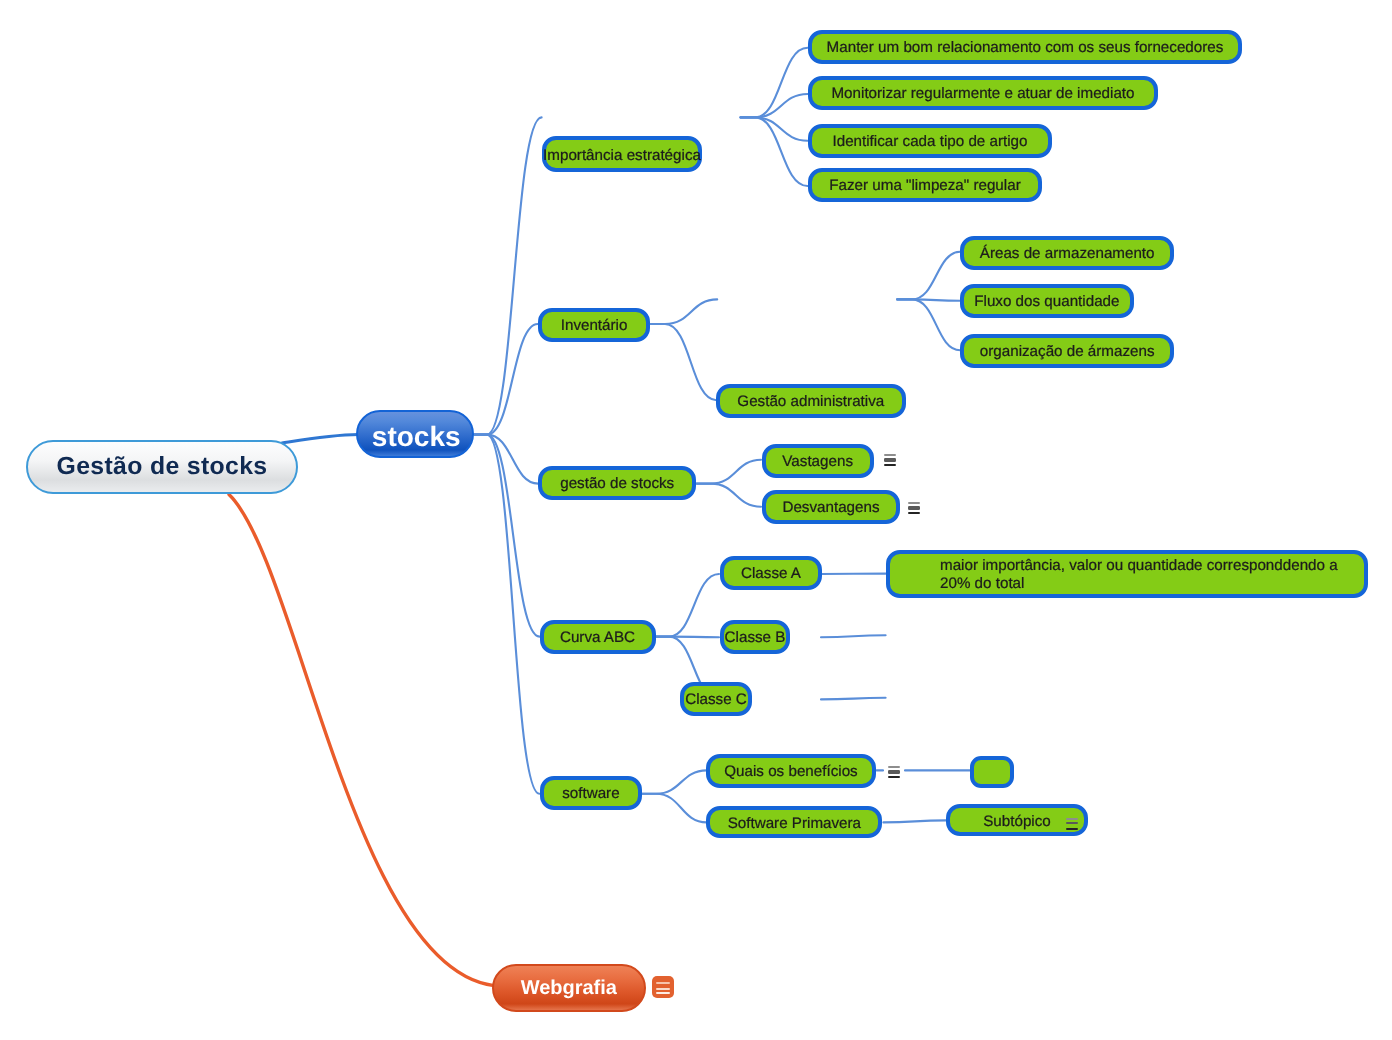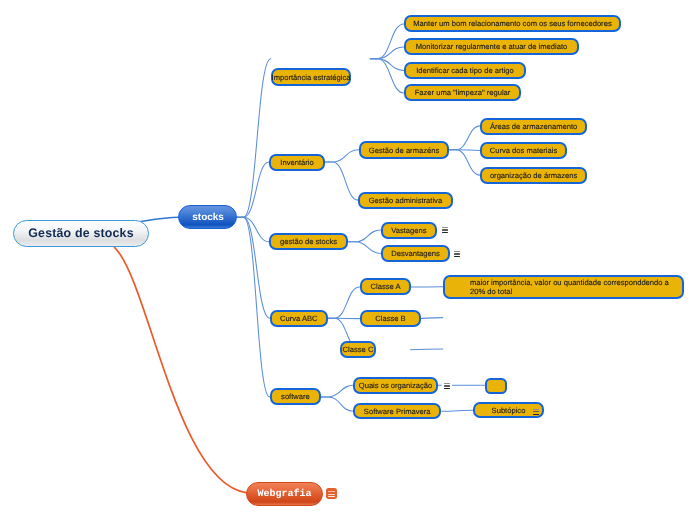--- a/index.html
+++ b/index.html
@@ -14,28 +14,28 @@
         justify-content:center;white-space:pre;line-height:1.45;will-change:transform;padding-top:0.5px;}
 
   .n-root{
      border:1.7px solid #3e9ad8;border-radius:14px;
      background:linear-gradient(180deg,#fdfdfe 0%,#f4f5f6 38%,#dcdee0 76%,#eaecee 100%);
      color:#102a52;font-weight:bold;font-size:12.4px;letter-spacing:0.18px;padding-top:1.6px;
   }
   .n-stocks{
      border:1.1px solid #1363d6;border-radius:12.5px;
      background:linear-gradient(180deg,#6691dd 0%,#5288da 22%,#2f6ccd 55%,#0f52bd 86%,#3e7bd8 100%);
-     color:#ffffff;font-weight:bold;font-size:10px;padding:2.6px 0 0 1px;
+     color:#ffffff;font-weight:bold;font-size:14px;padding:2.6px 0 0 1px;
   }
   .n-web{
      border:1.1px solid #d2491c;border-radius:12.5px;
      background:linear-gradient(180deg,#ef8156 0%,#e86d40 30%,#dc5527 62%,#cf4618 86%,#e5734a 100%);
-     color:#ffffff;font-weight:bold;font-size:10px;padding-top:2.4px;font-family:Liberation Mono, monospace;
+     color:#ffffff;font-weight:bold;font-size:10px;padding-top:2.4px;
   }
-  .n-b{border:2.2px solid #1565d8;border-radius:7px;background:#eab308;color:#1c1c1c;
+  .n-b{border:2.2px solid #1565d8;border-radius:7px;background:#84cc16;color:#1c1c1c;
        font-size:7.6px;-webkit-text-stroke:0.12px #1c1c1c;}
   .n-b.left{justify-content:flex-start;padding-left:25px;text-align:left;line-height:9px;}
 
   .noteicon{position:absolute;width:6.3px;height:6.2px;}
   .noteicon i{display:block;height:1.3px;border-radius:0.6px;margin-bottom:1.15px;}
   .noteicon i:nth-child(1){background:#8e8e8e;}
   .noteicon i:nth-child(2){background:#5a5a5a;}
   .noteicon i:nth-child(3){background:#242424;margin-bottom:0;}
   .noteicon.orange{width:11px;height:11px;background:#e2612f;
      border-radius:2.5px;padding:3.6px 2.4px 0 2.4px;box-sizing:border-box;}
@@ -93,49 +93,48 @@
       <i></i>
     </div>
 
 <div class="node n-b" style="left:270.8px;top:68px;width:80px;height:17.5px">Importância estratégica</div>
 <div class="node n-b" style="left:403.8px;top:15.2px;width:217px;height:17.4px">Manter um bom relacionamento com os seus fornecedores</div>
 <div class="node n-b" style="left:403.8px;top:38.3px;width:175px;height:17.4px">Monitorizar regularmente e atuar de imediato</div>
 <div class="node n-b" style="left:403.8px;top:61.7px;width:122px;height:17.4px">Identificar cada tipo de artigo</div>
 <div class="node n-b" style="left:403.8px;top:84.3px;width:117px;height:17.4px">Fazer uma "limpeza" regular</div>
 
 <div class="node n-b" style="left:268.9px;top:153.7px;width:56.1px;height:16.6px">Inventário</div>
-<div class="node n-b" style="left:358.6px;top:140.8px;width:90px;height:17.8px">Gestão de armazéns</div>
 <div class="node n-b" style="left:480.1px;top:118.2px;width:107.2px;height:17px">Áreas de armazenamento</div>
-<div class="node n-b" style="left:480.1px;top:141.9px;width:86.9px;height:17.1px">Curva dos materiais</div>
+<div class="node n-b" style="left:480.1px;top:141.9px;width:86.9px;height:17.1px">Fluxo dos quantidade</div>
 <div class="node n-b" style="left:480.1px;top:166.6px;width:107.2px;height:17px">organização de ármazens</div>
 <div class="node n-b" style="left:358.2px;top:191.6px;width:94.8px;height:16.9px">Gestão administrativa</div>
 
 <div class="node n-b" style="left:269.1px;top:233.4px;width:79.2px;height:16.7px">gestão de stocks</div>
 <div class="node n-b" style="left:380.5px;top:221.5px;width:55.7px;height:16.8px">Vastagens</div>
 <div class="noteicon" style="left:441.8px;top:227px">
       <i></i>
       <i></i>
       <i></i>
     </div>
 <div class="node n-b" style="left:380.5px;top:245px;width:69px;height:16.8px">Desvantagens</div>
 <div class="noteicon" style="left:453.8px;top:250.9px">
       <i></i>
       <i></i>
       <i></i>
     </div>
 
 <div class="node n-b" style="left:269.8px;top:309.6px;width:57.5px;height:17.4px">Curva ABC</div>
 <div class="node n-b" style="left:359.5px;top:278.3px;width:51px;height:17.4px">Classe A</div>
-<div class="node n-b" style="left:359.5px;top:310.1px;width:61px;height:17px">Classe B</div>
+<div class="node n-b" style="left:359.5px;top:310.1px;width:35px;height:17px">Classe B</div>
 <div class="node n-b" style="left:340px;top:341.2px;width:36px;height:17px">Classe C</div>
 <div class="node n-b left" style="left:442.8px;top:274.8px;width:241px;height:24px">maior importância, valor ou quantidade corresponddendo a
 20% do total</div>
 
 <div class="node n-b" style="left:269.7px;top:388.3px;width:50.9px;height:17.1px">software</div>
-<div class="node n-b" style="left:353.3px;top:376.8px;width:85px;height:16.7px">Quais os organização</div>
+<div class="node n-b" style="left:353.3px;top:376.8px;width:85px;height:16.7px">Quais os benefícios</div>
 <div class="noteicon" style="left:443.9px;top:382.9px">
       <i></i>
       <i></i>
       <i></i>
     </div>
 <div class="node n-b" style="left:485px;top:377.5px;width:21.9px;height:15.6px;border-radius:5.5px"></div>
 <div class="node n-b" style="left:353.3px;top:403px;width:88.4px;height:16.4px">Software Primavera</div>
 <div class="node n-b" style="left:473px;top:402.2px;width:71px;height:16px">Subtópico</div>
 <div class="noteicon" style="left:533px;top:408.7px">
       <i></i>

